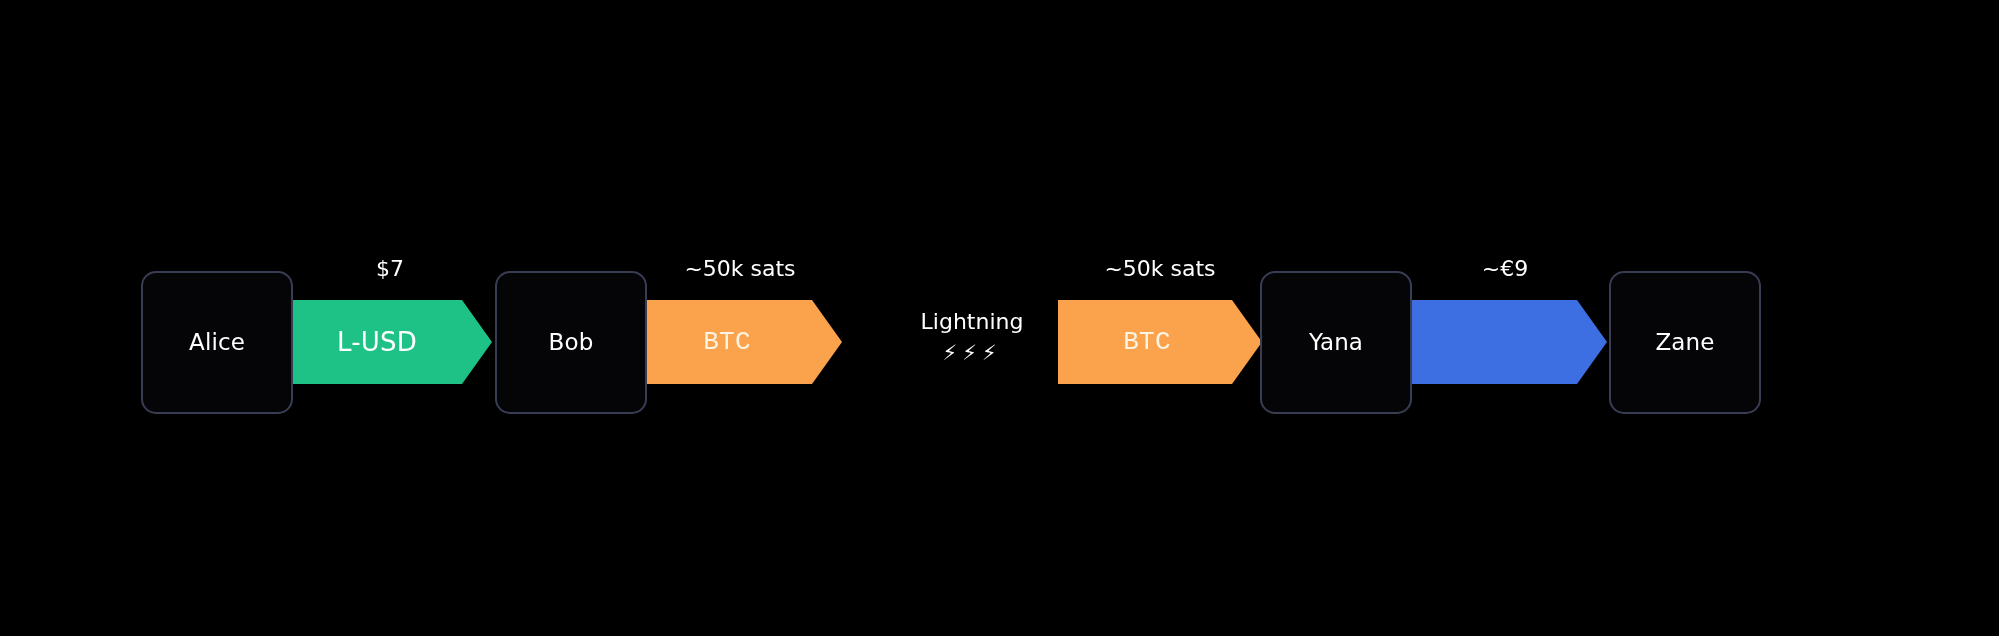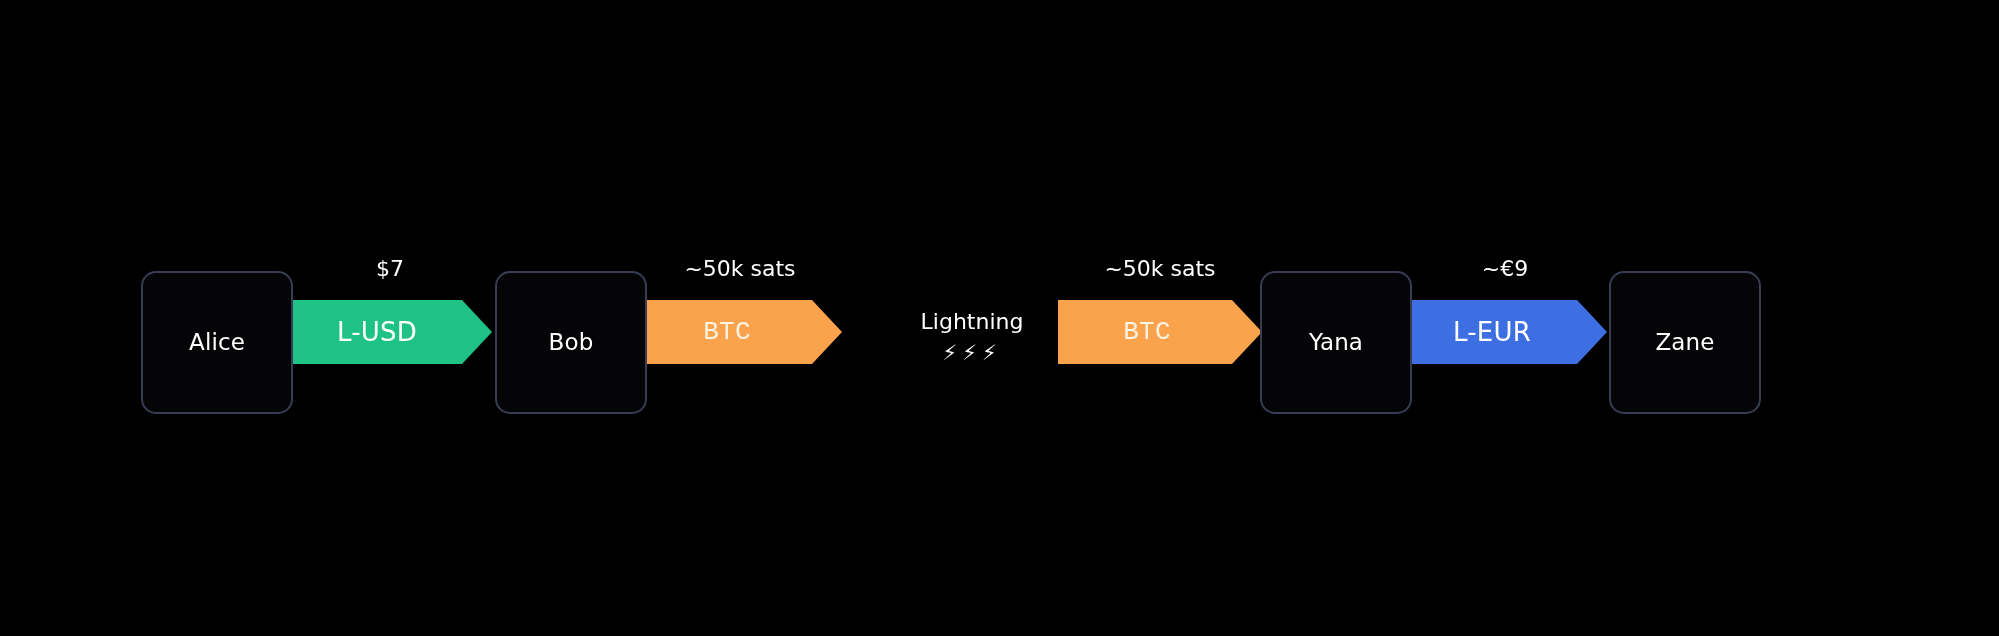--- a/index.html
+++ b/index.html
@@ -50,21 +50,21 @@
     color: #ffffff;
     font-size: 23px;
     line-height: 1;
     letter-spacing: 0.1px;
     white-space: nowrap;
   }
 
   
   .arrow {
     position: absolute;
-    height: 64px;
+    height: 84px;
     z-index: 2;
     display: flex;
     align-items: center;
   }
   .arrow-shape {
     position: absolute;
     left: 0;
     top: 0;
     width: 100%;
     height: 100%;
@@ -151,21 +151,20 @@
       <svg class="arrow-shape" viewBox="0 0 204 84" preserveAspectRatio="none">
         <polygon points="0,0 174,0 204,42 174,84 0,84" fill="#fba34c"></polygon>
       </svg>
       <span class="arrow-label cream" style="color: rgb(253, 243, 226);">BTC</span>
     </div>
 
     <div class="arrow" style="left: 1403px; top: 300px; width: 204px;">
       <svg class="arrow-shape" viewBox="0 0 204 84" preserveAspectRatio="none">
         <polygon points="0,0 174,0 204,42 174,84 0,84" fill="#3d6fe3"></polygon>
       </svg>
-      <span class="arrow-label" style="color: rgb(255, 255, 255);">L-EUR</span>
     </div>
 
     <div class="amount" style="left: 288px; top: 258px; width: 204px; color: rgb(255, 255, 255);">$7</div>
     <div class="amount" style="left: 638px; top: 258px; width: 204px; color: rgb(255, 255, 255);">~50k sats</div>
     <div class="amount" style="left: 1058px; top: 258px; width: 204px; color: rgb(255, 255, 255);">~50k sats</div>
     <div class="amount" style="left: 1403px; top: 258px; width: 204px; color: rgb(255, 255, 255);">~€9</div>
 
     <div class="ln-cluster" style="left: 862px; top: 306px; width: 220px;">
       <div>Lightning</div>
       <div class="ln-bolts">

